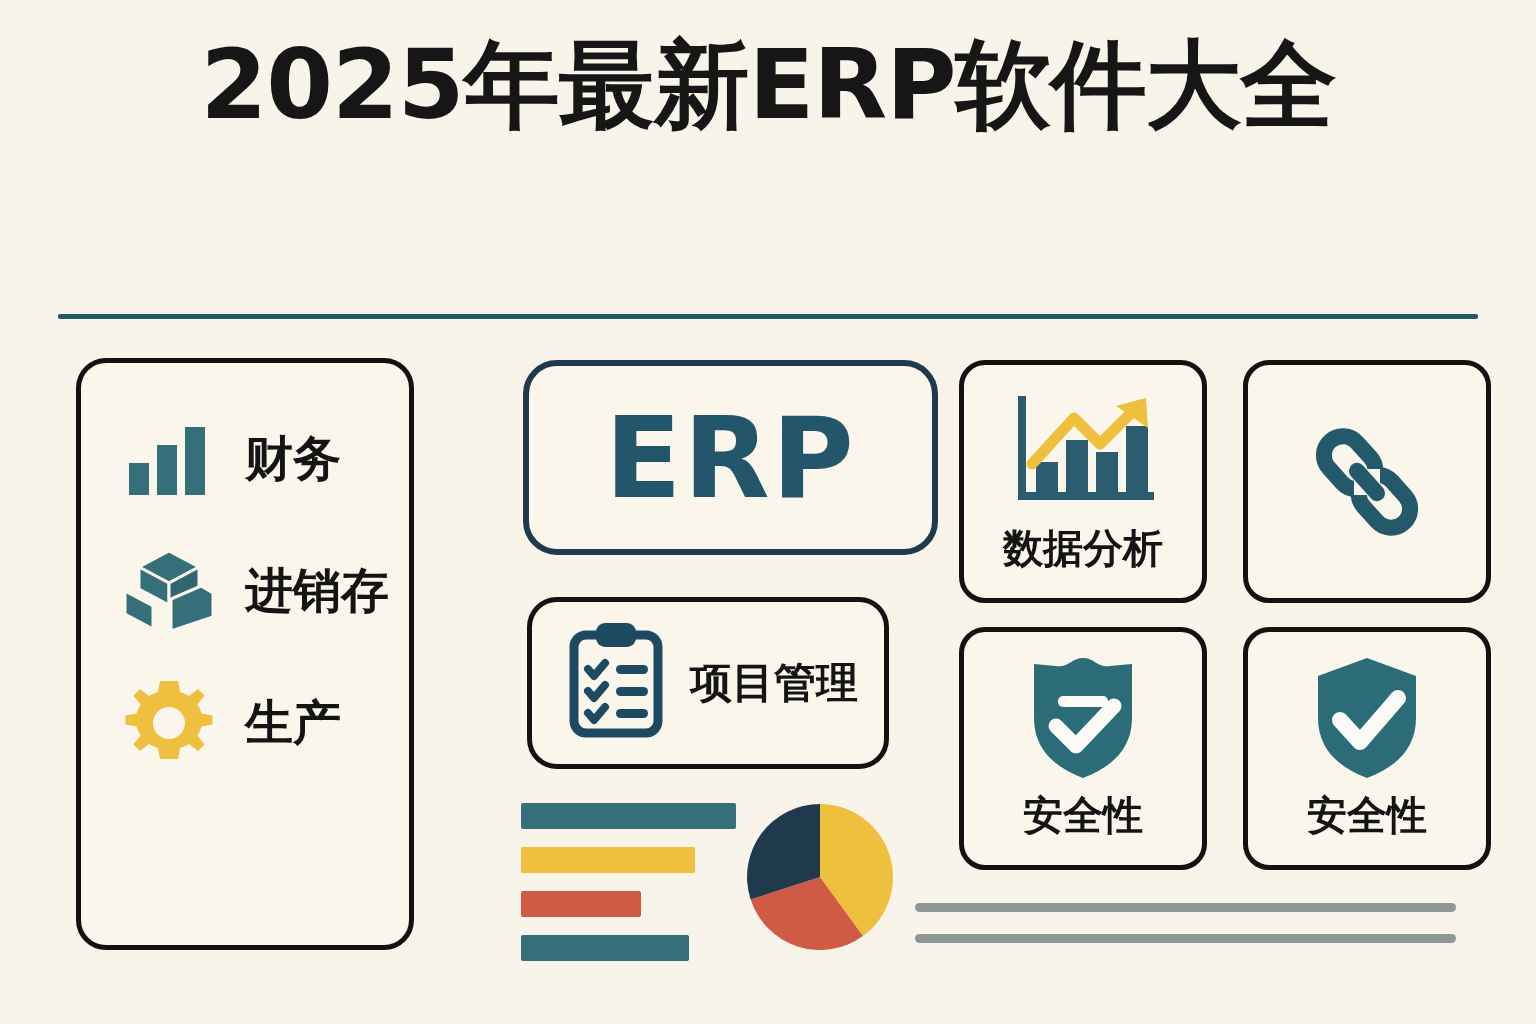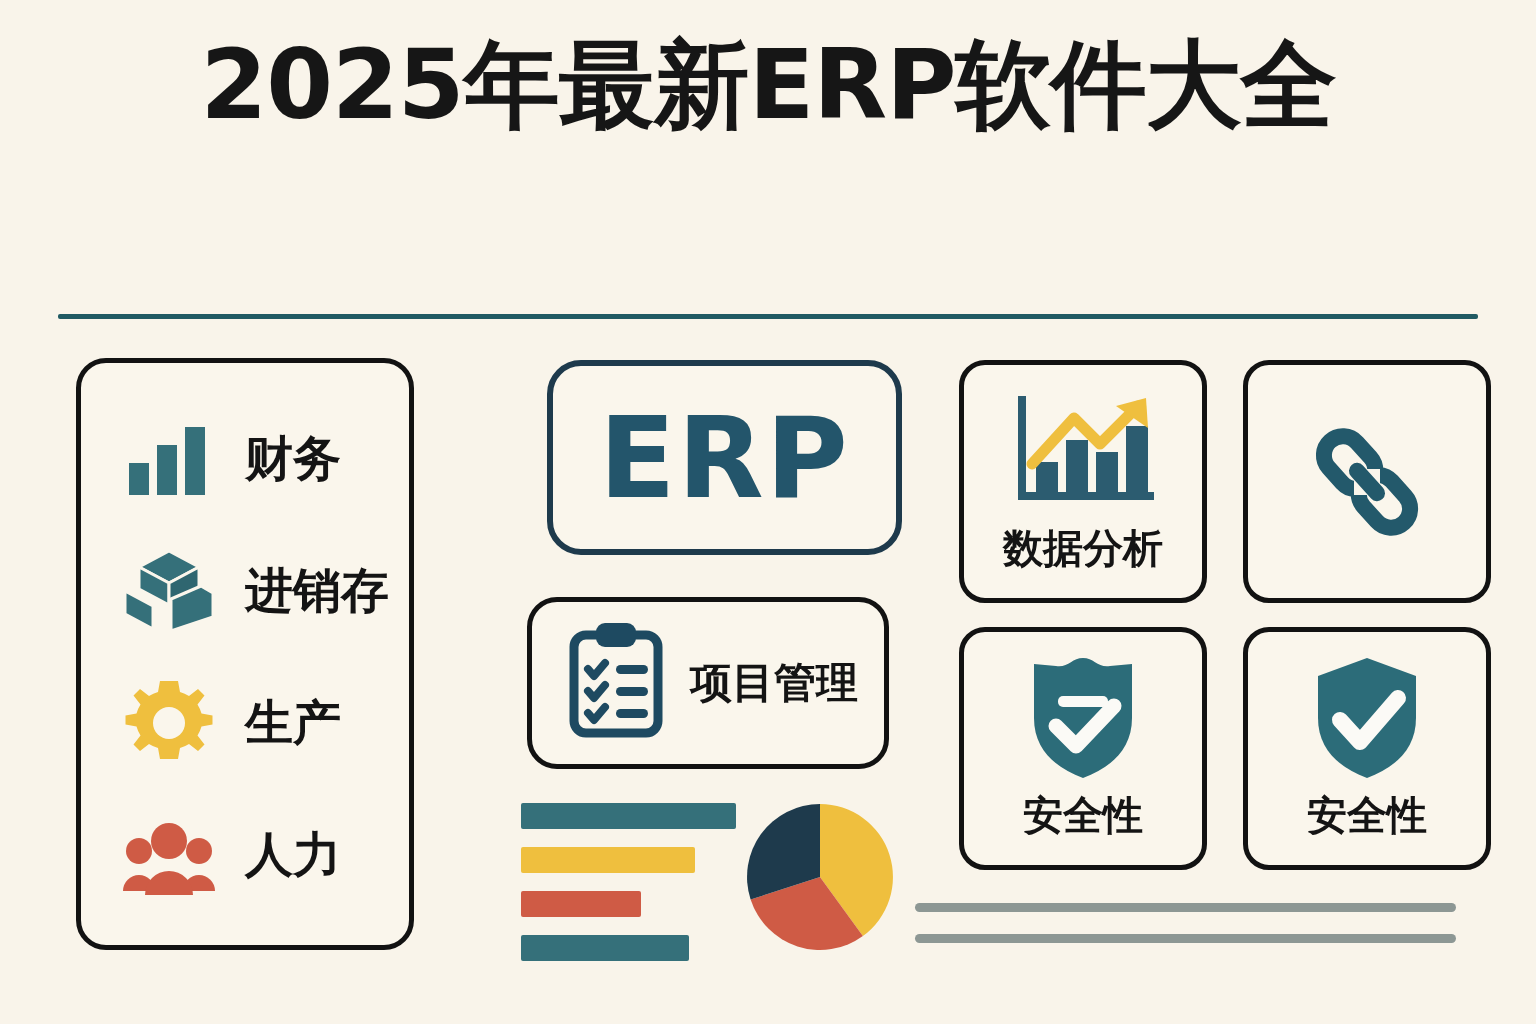--- a/index.html
+++ b/index.html
@@ -75,23 +75,23 @@
     font-size: 48px;
     font-weight: 900;
     color: #141414;
     font-family: "DejaVu Sans", "Liberation Sans", sans-serif;
     white-space: nowrap;
   }
 
   
   .erp-box {
     position: absolute;
-    left: 547px;
+    left: 523px;
     top: 360px;
-    width: 355px;
+    width: 415px;
     height: 195px;
     border: 6px solid #1e3a4c;
     border-radius: 34px;
     background: #faf6ec;
     box-sizing: border-box;
     display: flex;
     align-items: center;
     justify-content: center;
   }
   .erp-text {
@@ -235,33 +235,20 @@
   <div class="feat-row">
     <span class="feat-icon">
       <svg width="96" height="96" viewBox="0 0 96 96">
         <path fill="#efbf3e" d="M48 6 l9 0 2 11 a33 33 0 0 1 9 4 l9-7 6.5 6.5 -7 9 a33 33 0 0 1 4 9 l11 2 0 9 -11 2 a33 33 0 0 1 -4 9 l7 9 -6.5 6.5 -9-7 a33 33 0 0 1 -9 4 l-2 11 -9 0 -9 0 -2-11 a33 33 0 0 1 -9-4 l-9 7 -6.5-6.5 7-9 a33 33 0 0 1 -4-9 l-11-2 0-9 11-2 a33 33 0 0 1 4-9 l-7-9 6.5-6.5 9 7 a33 33 0 0 1 9-4 l2-11 z"></path>
         <circle cx="48" cy="48" r="16" fill="#faf6ec"></circle>
       </svg>
     </span>
     <span class="feat-label">生产</span>
   </div>
 
-  <div class="feat-row">
-    <span class="feat-icon">
-      <svg width="96" height="96" viewBox="0 0 96 96">
-        <circle cx="18" cy="44" r="13" fill="#cf5b45"></circle>
-        <path d="M2 84 a16 16 0 0 1 32 0 z" fill="#cf5b45"></path>
-        <circle cx="78" cy="44" r="13" fill="#cf5b45"></circle>
-        <path d="M62 84 a16 16 0 0 1 32 0 z" fill="#cf5b45"></path>
-        <circle cx="48" cy="34" r="18" fill="#cf5b45"></circle>
-        <path d="M24 88 a24 24 0 0 1 48 0 z" fill="#cf5b45"></path>
-      </svg>
-    </span>
-    <span class="feat-label">人力</span>
-  </div>
 
 </div>
 
 <div class="erp-box">
   <span class="erp-text">ERP</span>
 </div>
 
 <div class="pm-box">
   <span>
     <svg width="112" height="124" viewBox="0 0 112 124">

